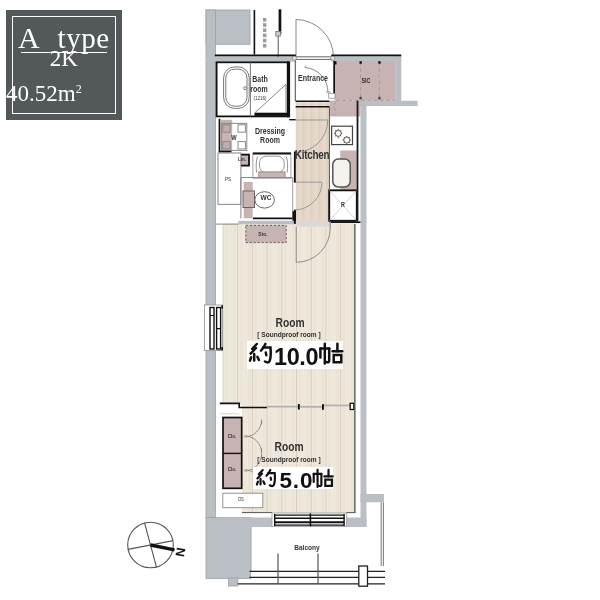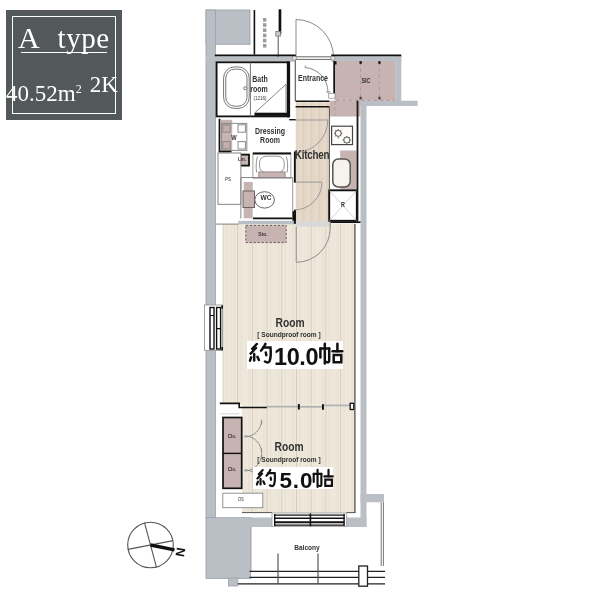--- a/index.html
+++ b/index.html
@@ -334,21 +334,21 @@
 </svg>
 
 <div class="lblb" style="left:179.5px;top:551.5px;font-size:12.5px;transform:translate(-50%,-50%) rotate(100deg);color:#111;">N</div>
 
 <div style="position:absolute;left:6px;top:10px;width:115.5px;height:109.5px;background:#53585a;">
   <div style="position:absolute;left:5.5px;top:5.5px;right:5.5px;bottom:5.5px;border:1.6px solid #ffffff;"></div>
   <div style="position:absolute;left:0;top:11px;width:100%;text-align:center;color:#fff;font-family:'Liberation Serif',serif;">
     <span style="font-size:30px;">A</span><span style="font-size:29px;letter-spacing:0.5px;margin-left:18px;">type</span>
   </div>
   <div style="position:absolute;left:15px;top:41.5px;width:86px;border-top:1.3px solid #fff;"></div>
-  <div style="position:absolute;left:0;top:62px;width:100%;text-align:center;color:#fff;font-family:'Liberation Serif',serif;font-size:23px;padding-left:40px;">2K</div>
+  <div style="position:absolute;left:0;top:36px;width:100%;text-align:center;color:#fff;font-family:'Liberation Serif',serif;font-size:23px;">2K</div>
   <div style="position:absolute;left:0;top:71px;width:100%;color:#fff;font-family:'Liberation Serif',serif;font-size:23px;">40.52m<span style="font-size:12px;vertical-align:8px;">2</span></div>
 </div>
 
 <div class="lbl" style="left:313px;top:77.5px;font-size:8.5px;">Entrance</div>
 
 <div class="lbl" style="left:365.5px;top:80.5px;font-size:6.5px;">SIC</div>
 
 <div class="lbl" style="left:259.5px;top:79px;font-size:8.5px;">Bath</div>
 <div class="lbl" style="left:258.7px;top:89.3px;font-size:8.5px;">room</div>
 

